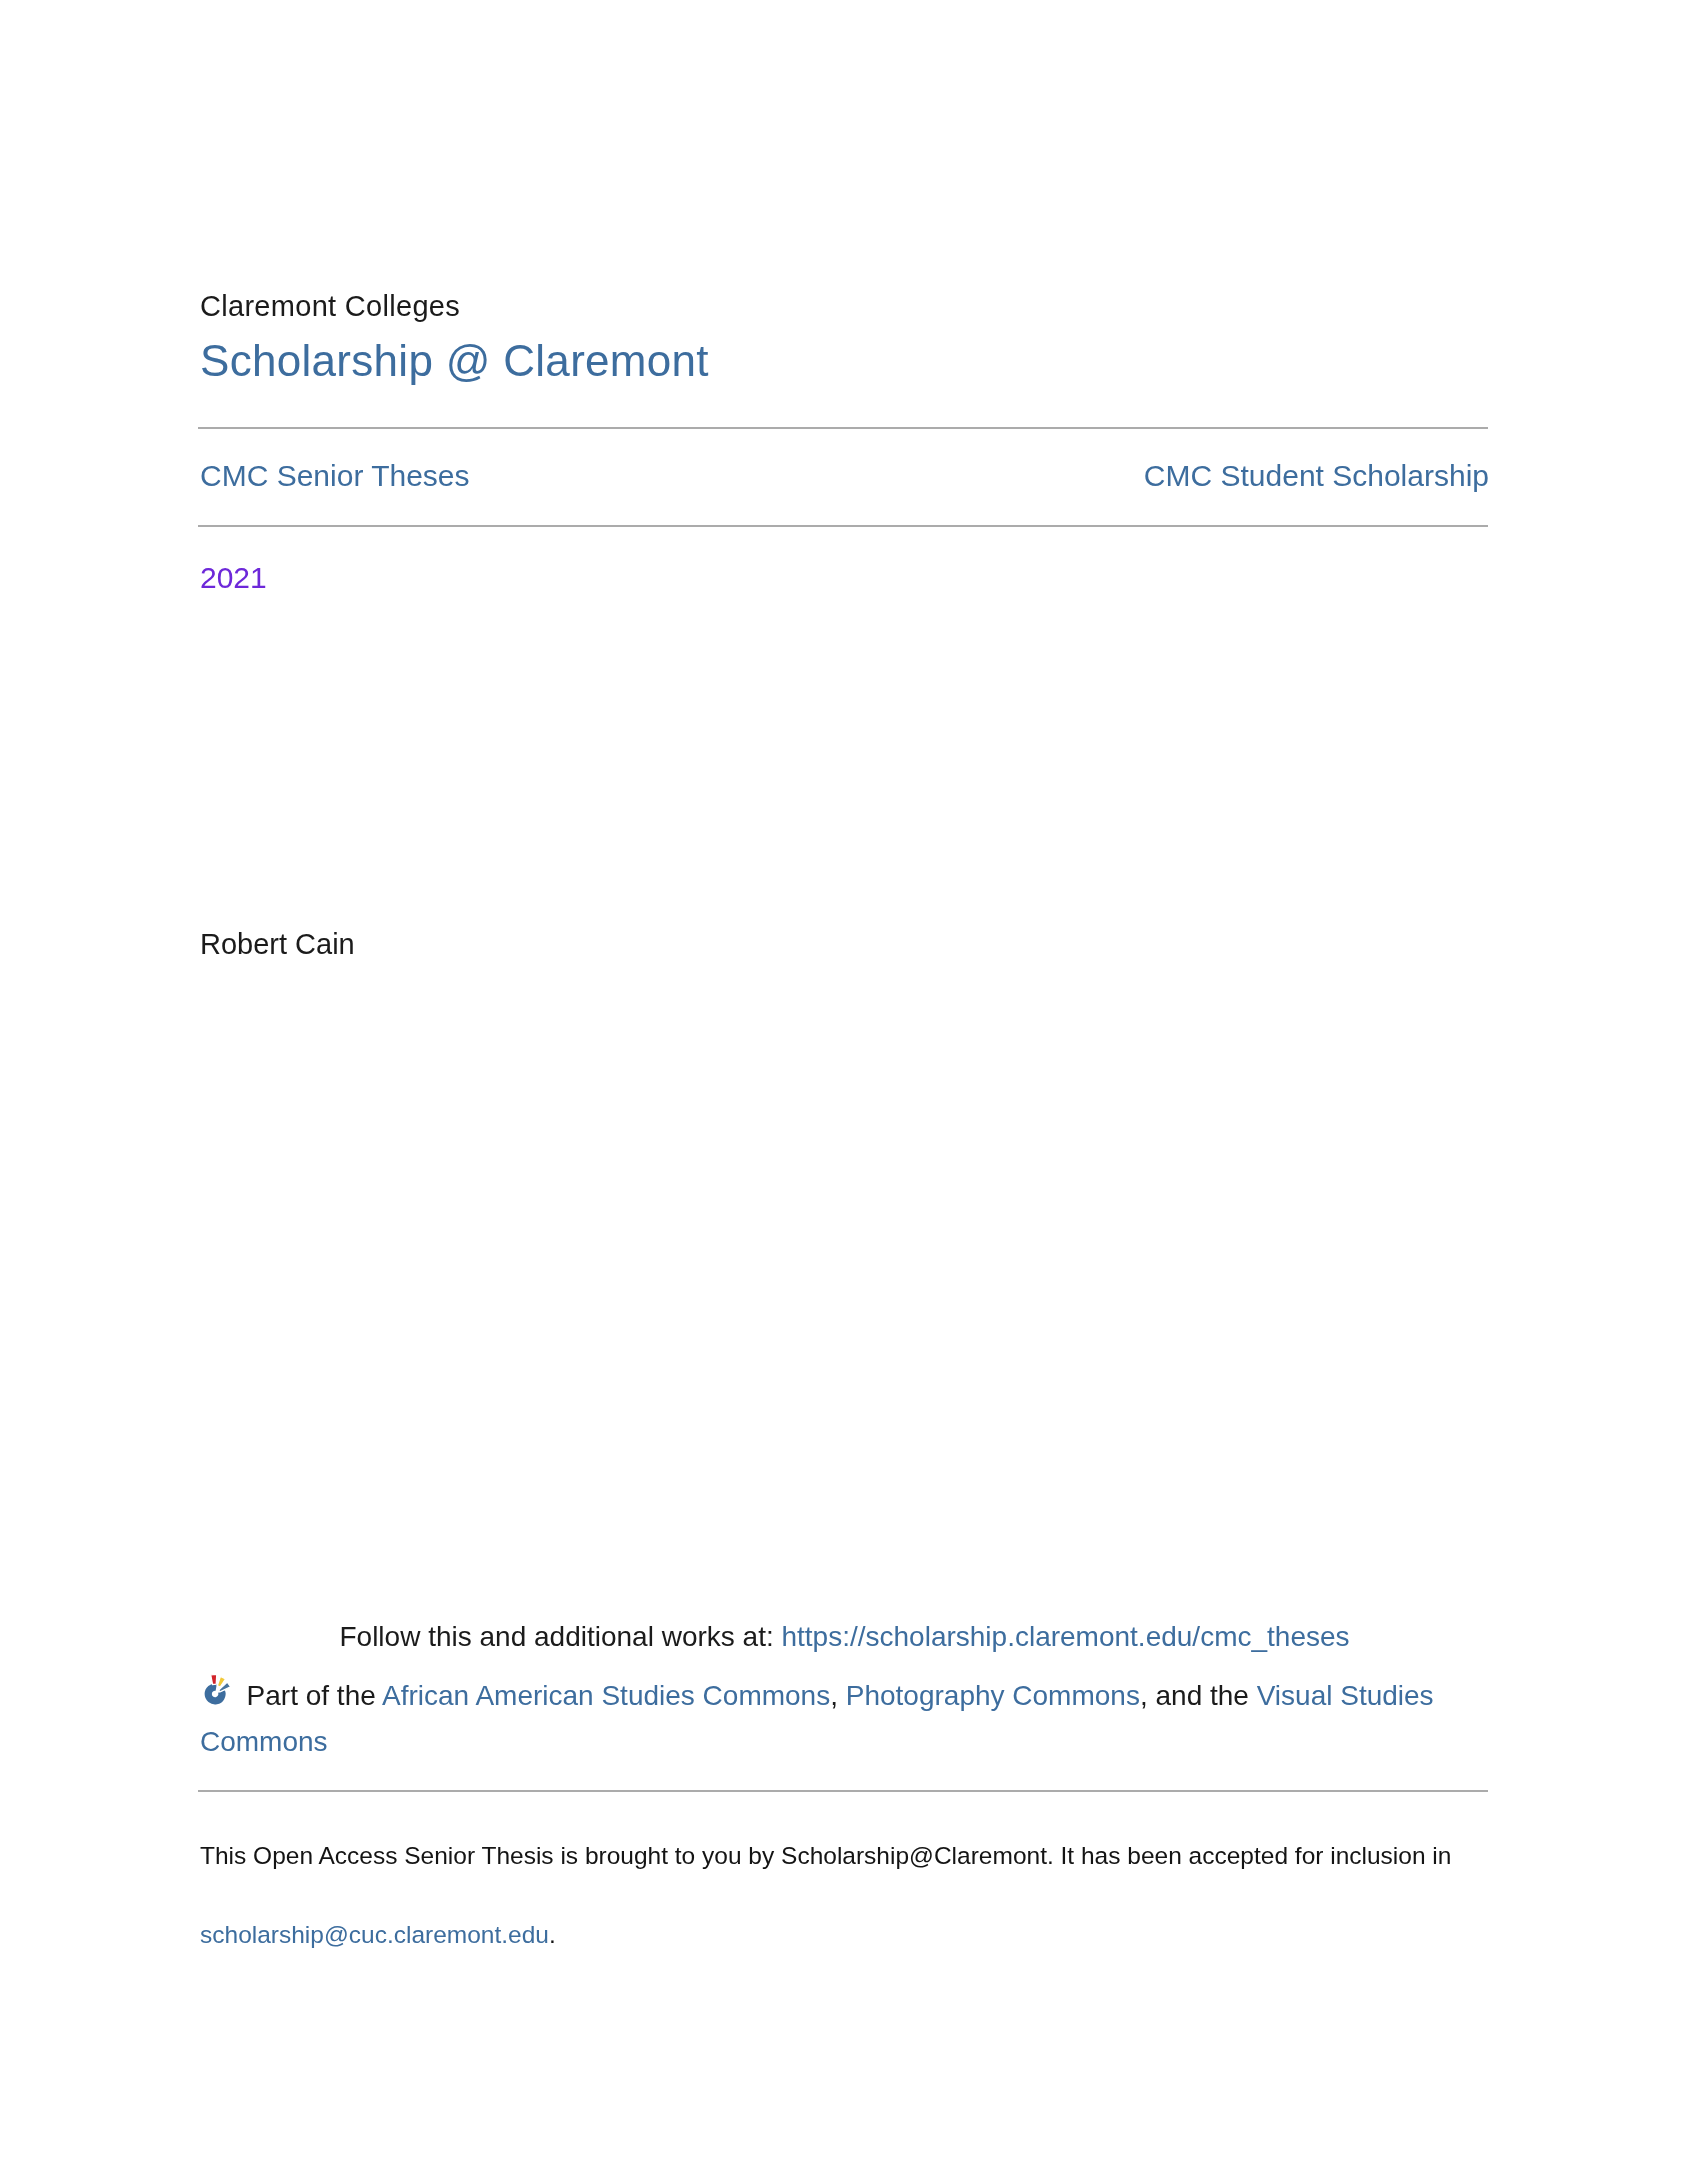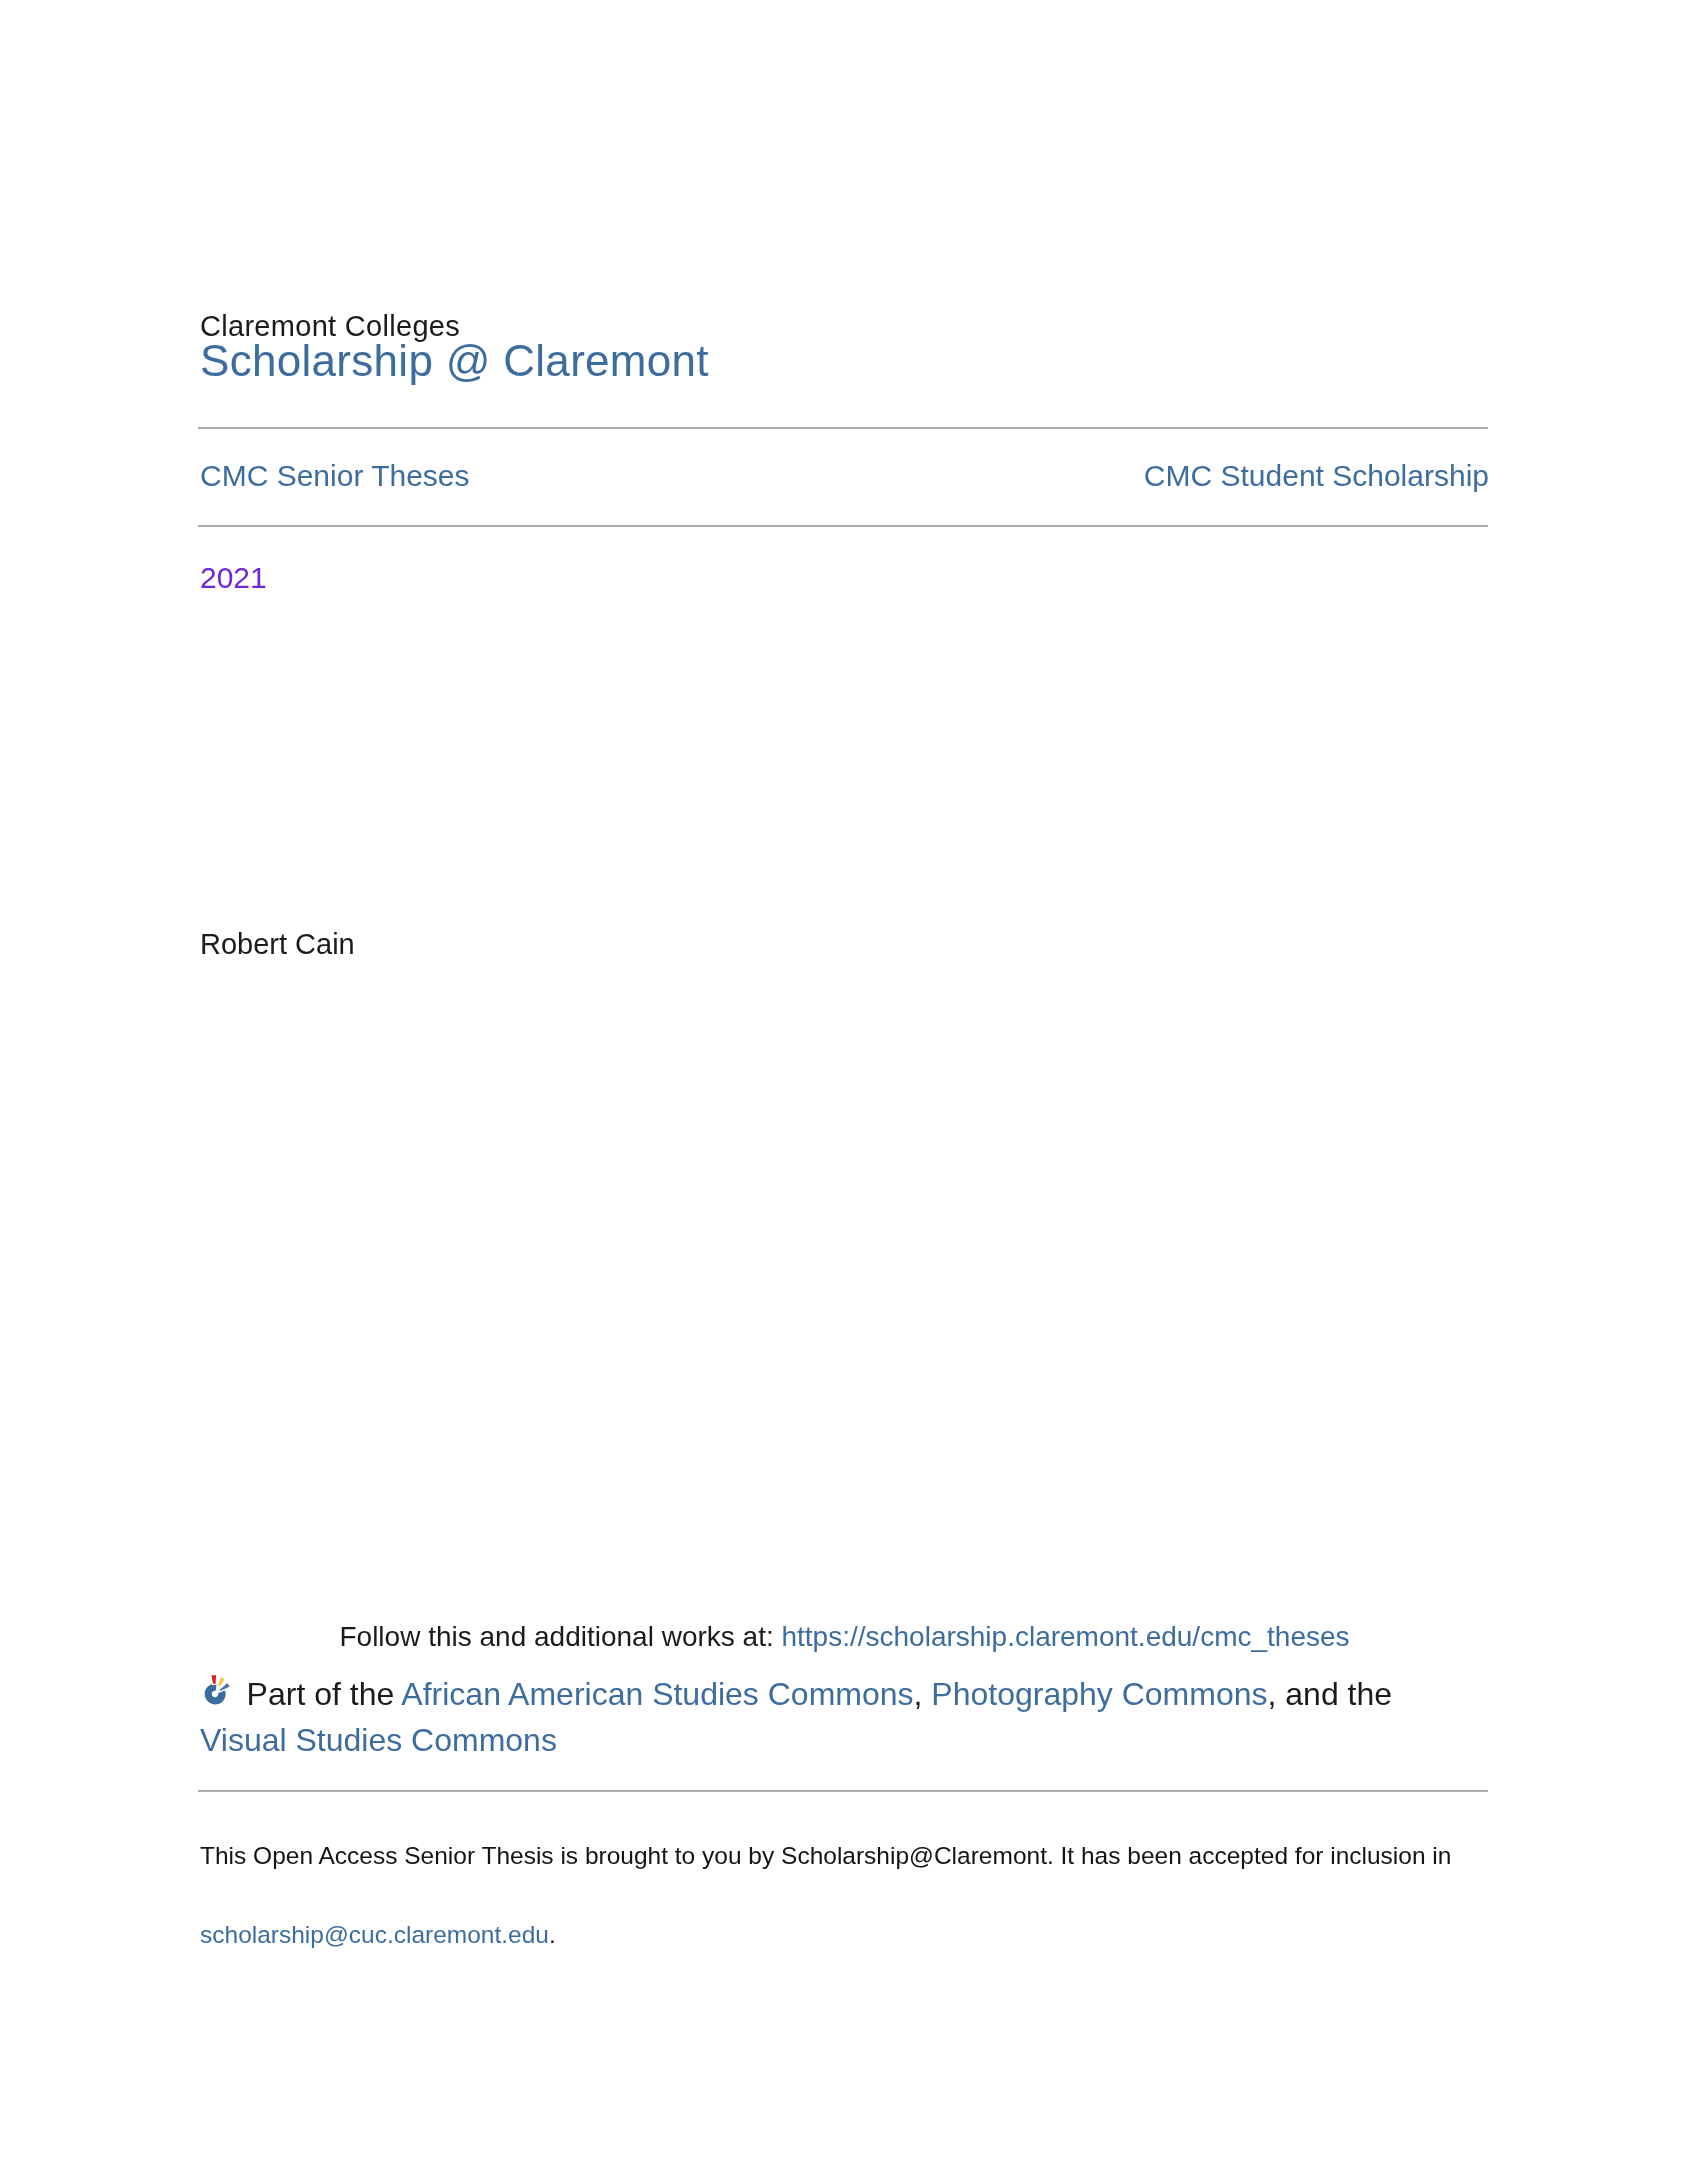--- a/index.html
+++ b/index.html
@@ -8,38 +8,38 @@
     width:1687px;height:2183px;
     background:#ffffff;
     font-family:"Liberation Sans","DejaVu Sans",sans-serif;
     overflow:hidden;
   }
   .abs{position:absolute;left:200px;}
   .rule{
     position:absolute;left:198px;width:1290px;height:2px;
     background:var(--rule-gray,#ababab);
   }
-  #institution{top:289px;font-size:29px;line-height:1.2;color:#1b1b1b;letter-spacing:0.3px;margin-top:20px;}
+  #institution{top:289px;font-size:29px;line-height:1.2;color:#1b1b1b;letter-spacing:0.3px;}
   #site-name{top:335px;font-size:44px;line-height:1.2;color:var(--accent-blue,#3d6d9e);letter-spacing:0.3px;}
   #rule-top{top:427px;}
   #nav-row{
     top:458px;width:1289px;display:flex;justify-content:space-between;
     font-size:30px;line-height:1.2;color:var(--accent-blue,#3d6d9e);
   }
   #nav-row a{color:var(--accent-blue,#3d6d9e);text-decoration:none;}
   #rule-mid{top:525px;}
   #year{top:560px;font-size:30px;line-height:1.2;color:#6d28d9;}
   #doc-title{
     top:633px;width:1283px;
     font-size:42px;line-height:69px;color:#0a0a0a;letter-spacing:0px;
   }
   #author{top:927px;font-size:29px;line-height:1.2;color:#1b1b1b;}
   #follow-line{top:1620px;width:1289px;font-size:28px;line-height:1.2;color:#1b1b1b;text-align:center;}
   a.doc-link{color:var(--link-blue,#3d6d9e);text-decoration:none;cursor:pointer;}
-  #part-of{top:1671px;width:1283px;font-size:32px;line-height:46px;color:#1b1b1b;}
+  #part-of{top:1671px;width:1283px;font-size:28px;line-height:46px;color:#1b1b1b;}
   #network-icon{
     display:inline-block;width:38px;height:38px;
     vertical-align:-4px;margin-right:8.6px;
   }
   #rule-bottom{top:1790px;}
   #footer-text{top:1792px;font-size:24.5px;line-height:31px;color:#141414;}
   #footer-text .fline{display:block;white-space:nowrap;margin-top:48px;}
 </style>
 </head>
 <body>

